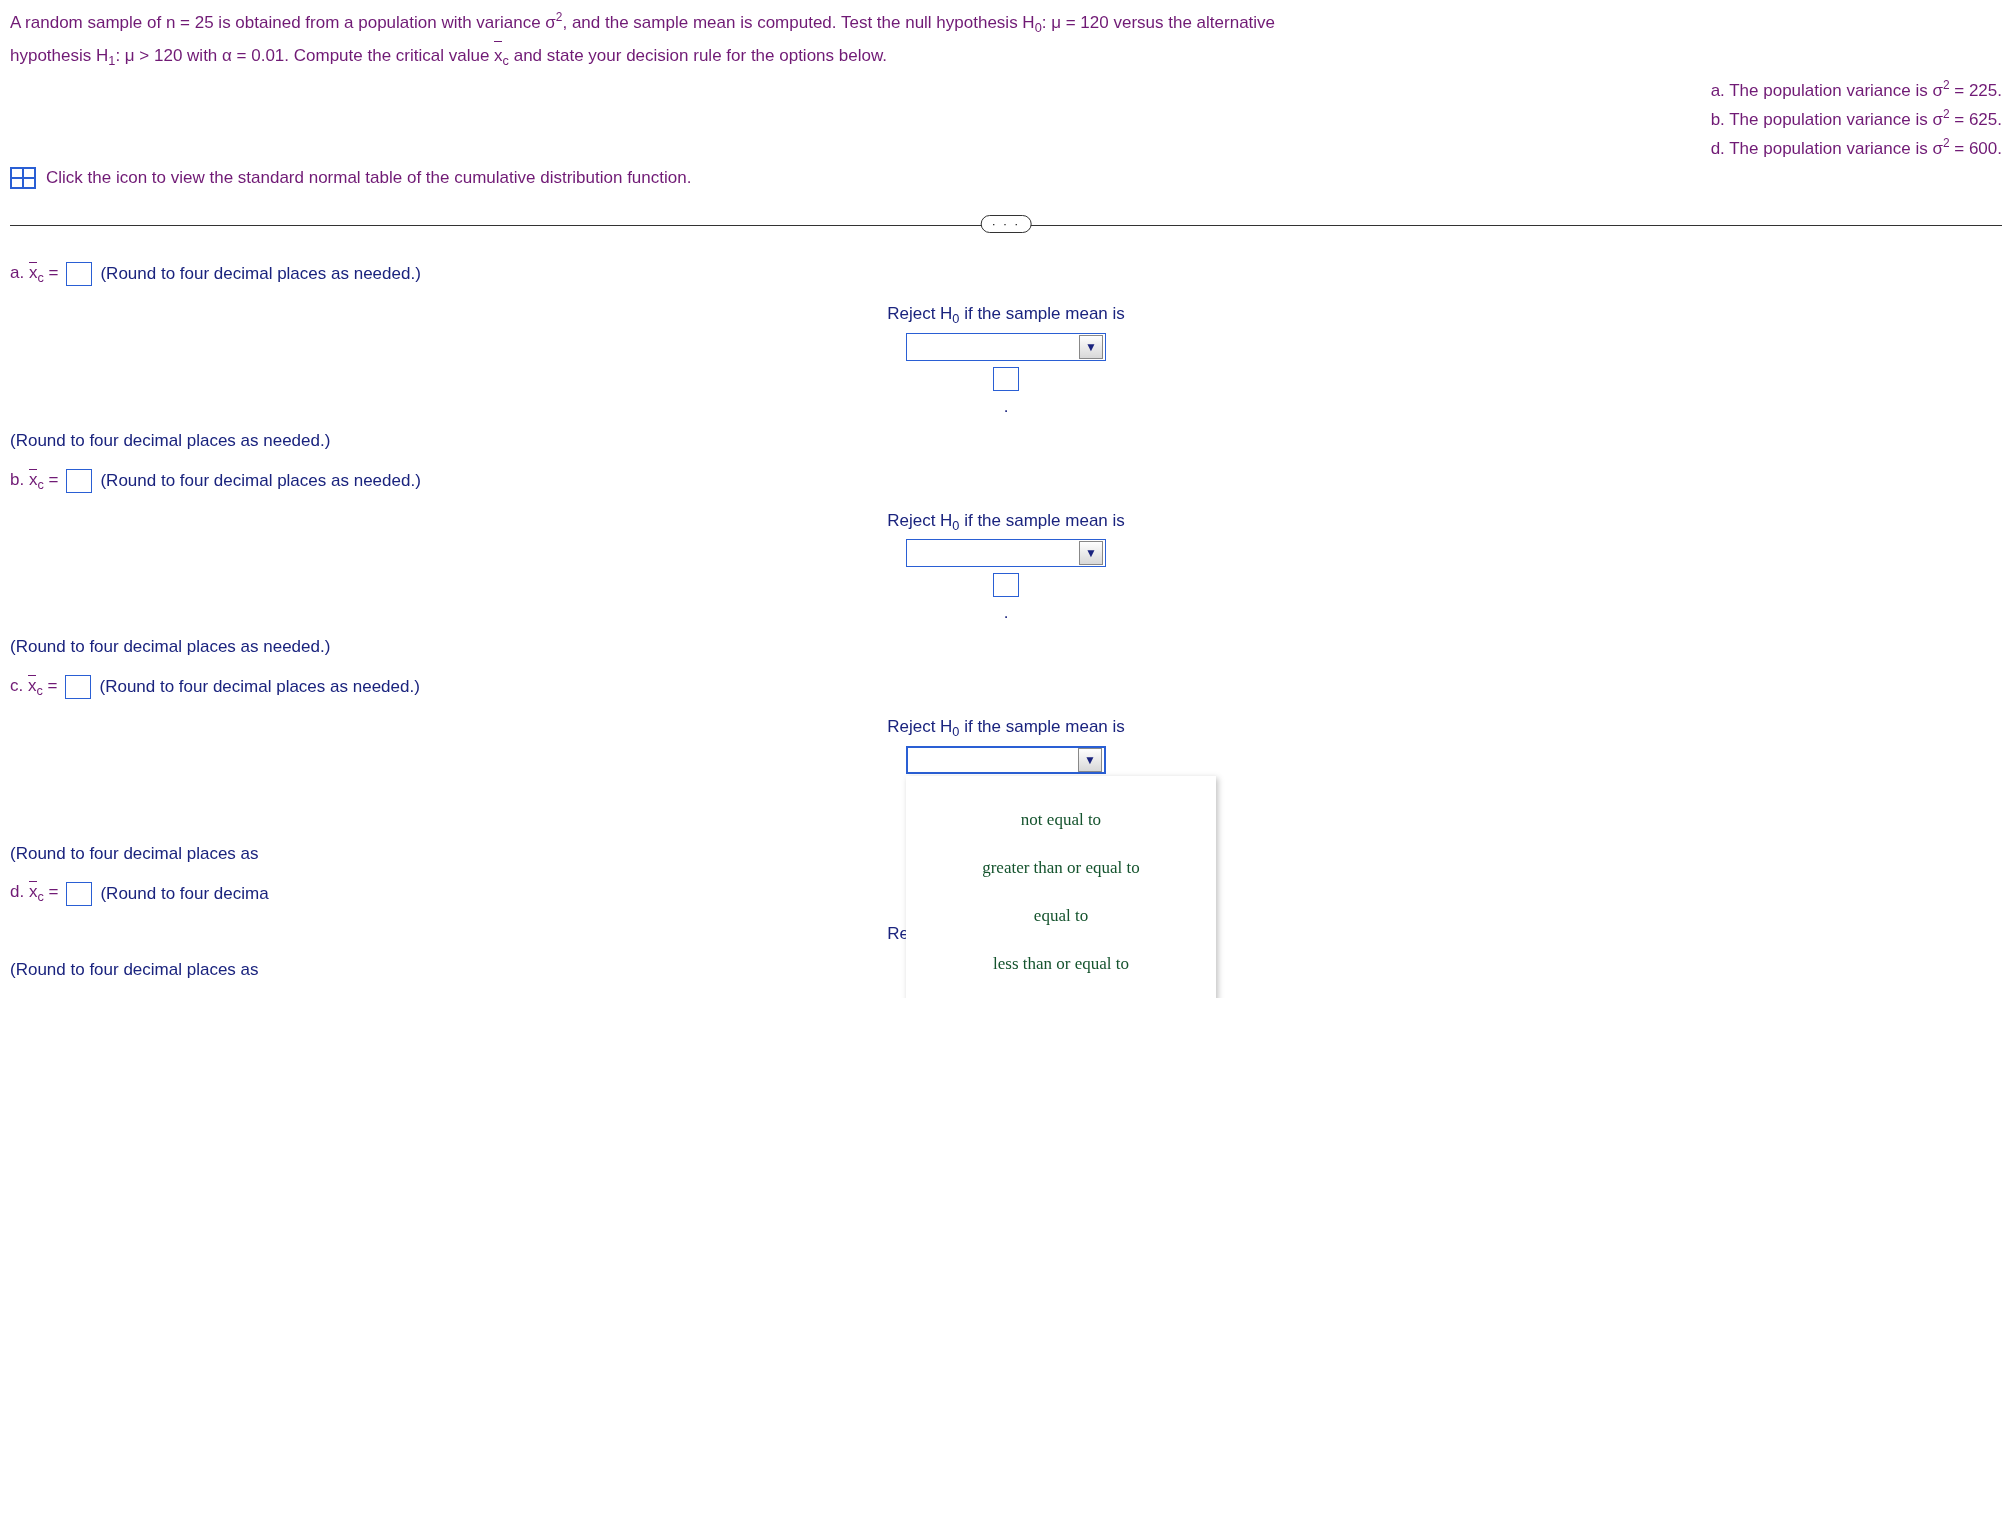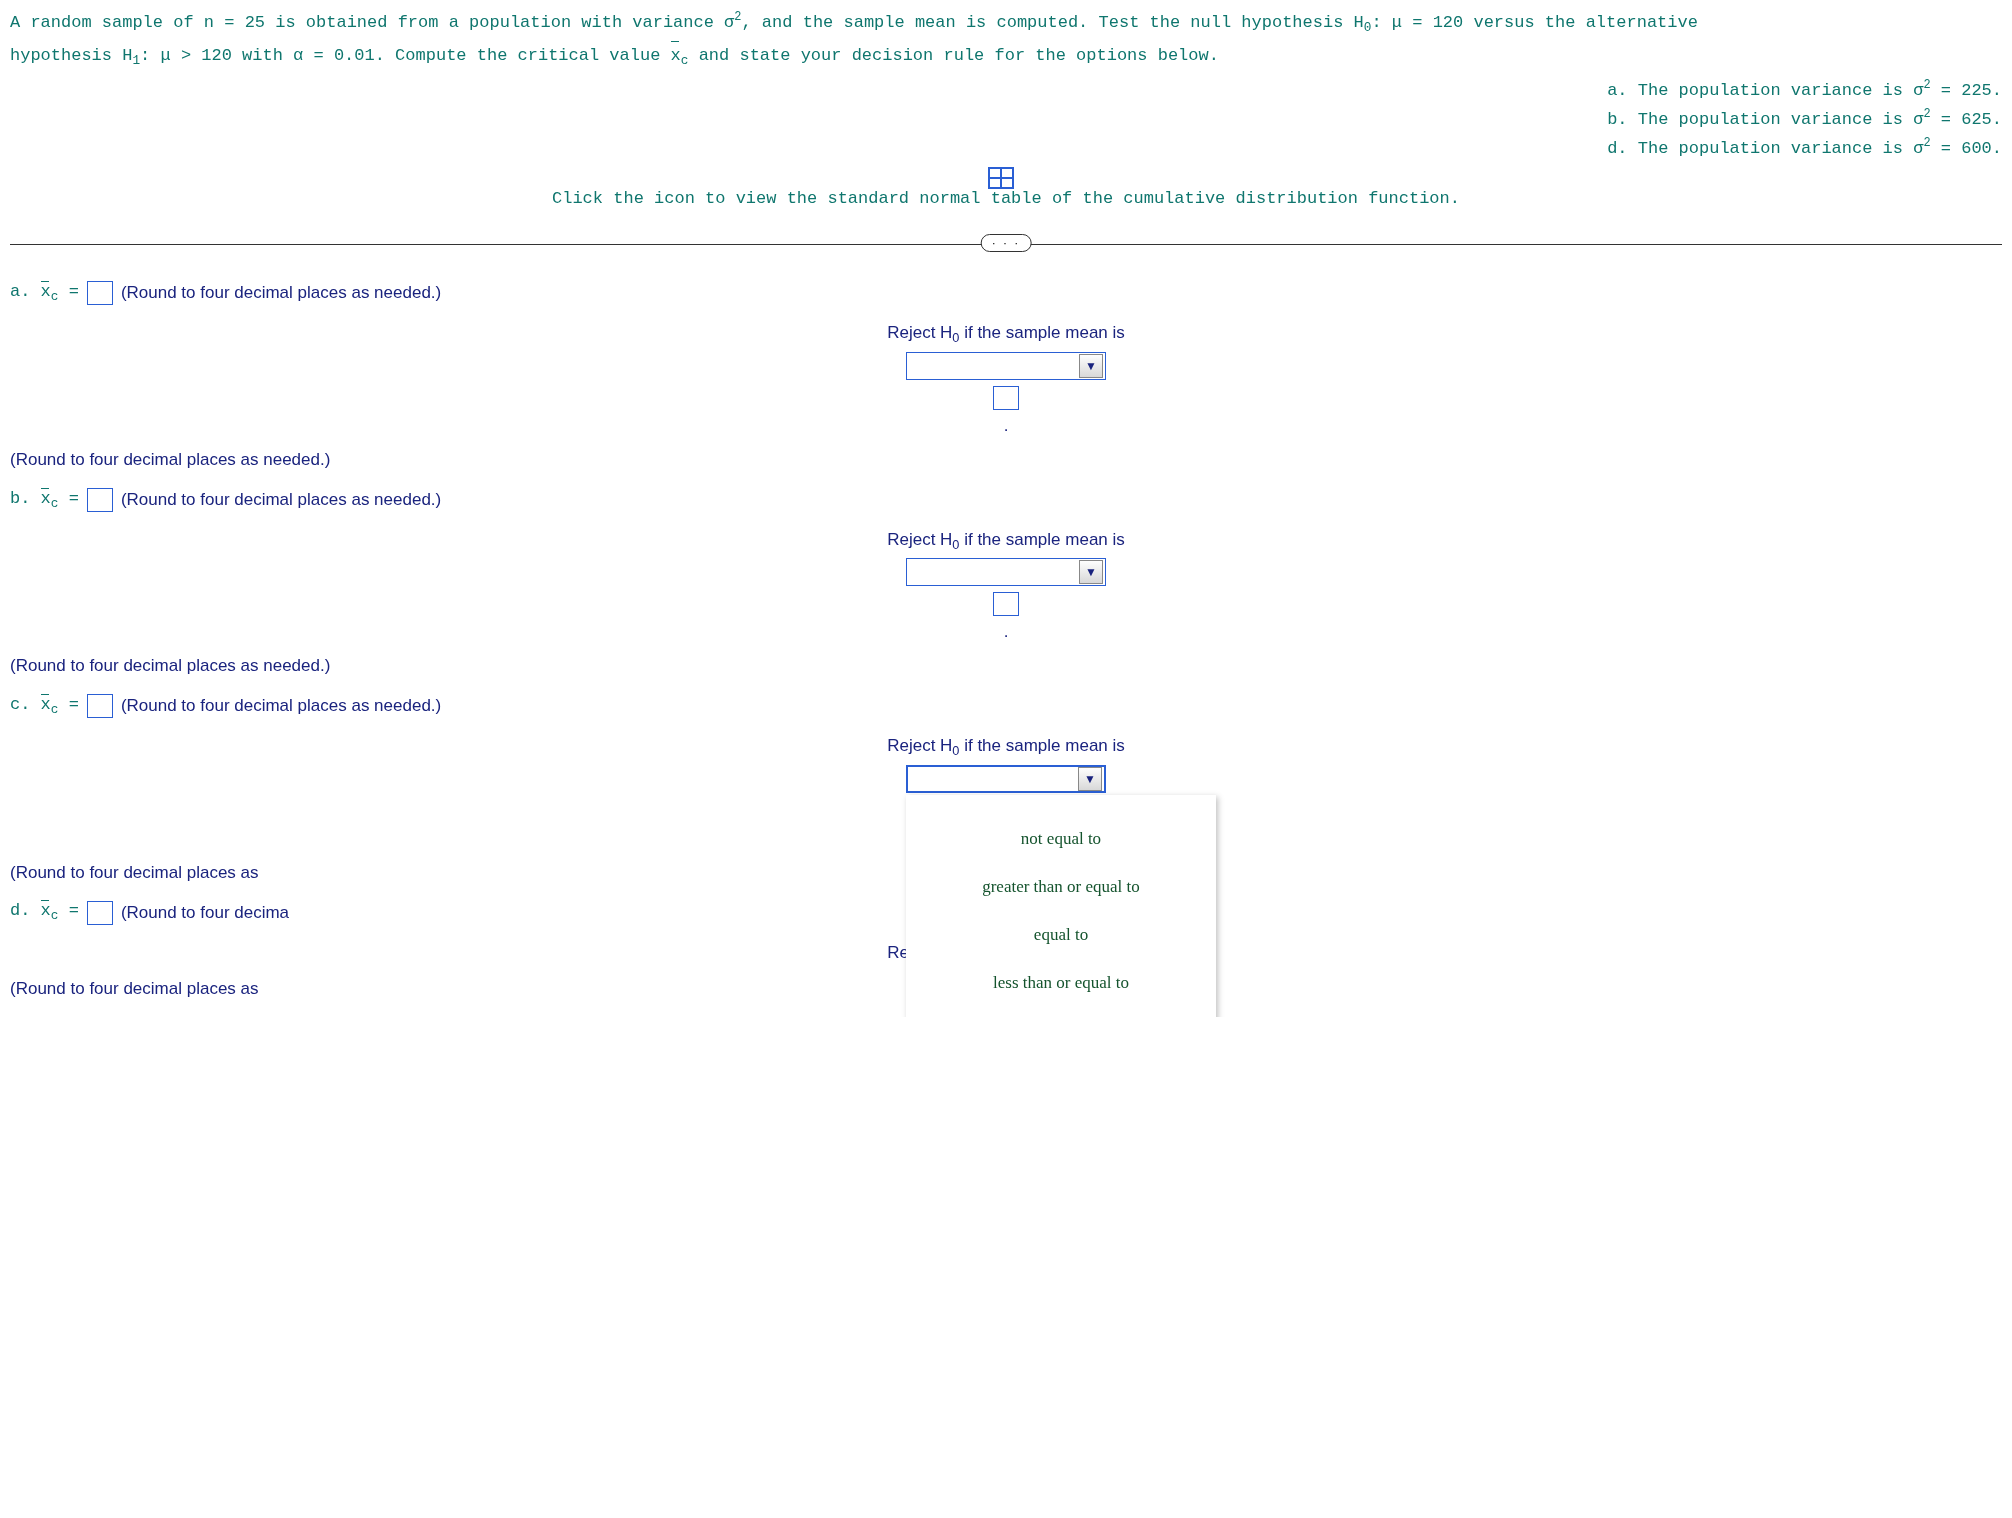--- a/index.html
+++ b/index.html
@@ -25,21 +25,20 @@
     text-align: right;
   }
   .option-list li .label {
     display: inline-block;
     width: 28px;
   }
   .table-icon-row {
     margin: 8px 0 6px 0;
     display: flex;
     align-items: center;
-    flex-direction: column;
   }
   .table-icon {
     width: 22px;
     height: 18px;
     border: 2px solid #2a5fd4;
     display: inline-block;
     margin-right: 10px;
     position: relative;
     background: #fff;
   }
@@ -165,21 +164,21 @@
     padding: 20px 0;
   }
   .dropdown-menu .opt {
     text-align: center;
     padding: 14px 8px;
     color: #14532d;
     font-size: 17px;
     cursor: pointer;
     font-family: Liberation Serif, serif;
   }
-  .black { color: #0f766e; font-family: Liberation Mono, monospace; }
+  .black { color: #701a75; }
   .blue { color: #1a237e; }
 </style>
 </head>
 <body>
 
 <div class="intro-line black">
   <span>A random sample of n = 25 is obtained from a population with variance σ</span><sup>2</sup><span>, and the sample mean is computed. Test the null hypothesis H</span><sub>0</sub><span>: μ = 120 versus the alternative</span>
 </div>
 <div class="intro-line black">
   <span>hypothesis H</span><sub>1</sub><span>: μ &gt; 120 with α = 0.01. Compute the critical value </span><span class="xbar"><span>x</span></span><sub>c</sub><span> and state your decision rule for the options below.</span>

